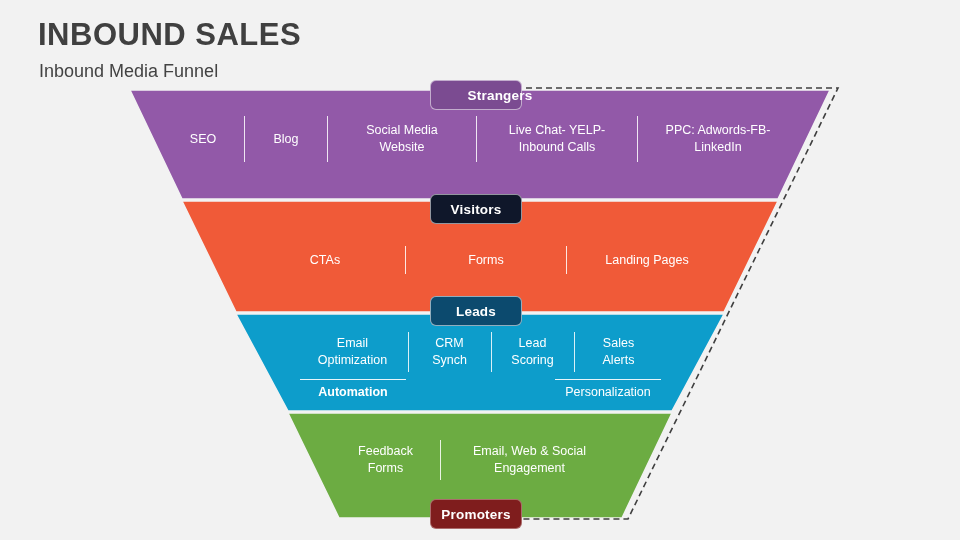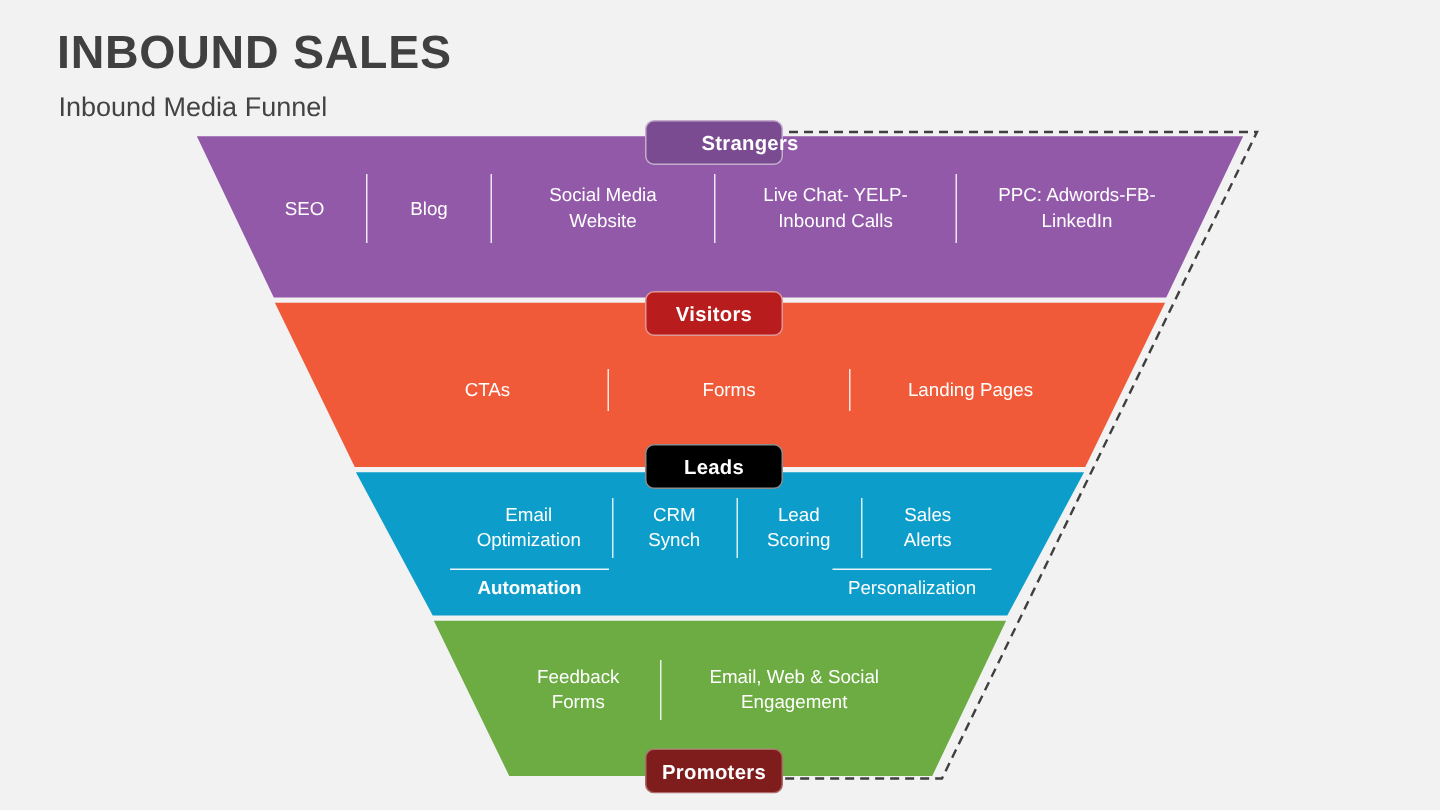--- a/index.html
+++ b/index.html
@@ -114,23 +114,23 @@
 
     <polygon points="236,314 724,314 672,411 288,411" fill="#0d9dcb" stroke="#f2f2f2" stroke-width="1.5"></polygon>
 
     <polygon points="288,413 672,413 622,518 339,518" fill="#6cac42" stroke="#f2f2f2" stroke-width="1.5"></polygon>
 
     <polyline points="466,88 838,88 628,519 466,519" fill="none" stroke="#3f3f3f" stroke-width="1.6" stroke-dasharray="6 4" stroke-linejoin="miter"></polyline>
   </svg>
 
   <div class="stage-badge" style="left:430px; top:80px; width:92px; background:#7b4b91;padding-left:48px;">Strangers</div>
 
-  <div class="stage-badge" style="left:430px; top:194px; width:92px; background:#b91c1c;">Visitors</div>
+  <div class="stage-badge" style="left:430px; top:194px; width:92px; background:#0f172a;">Visitors</div>
 
-  <div class="stage-badge" style="left:430px; top:296px; width:92px; background:#000000;">Leads</div>
+  <div class="stage-badge" style="left:430px; top:296px; width:92px; background:#0c4a6e;">Leads</div>
 
 
   <div class="stage-badge" style="left:430px; top:499px; width:92px; background:#7f1d1d; border-color:rgba(255,255,255,0.35);">Promoters</div>
 
   <div class="items-row" style="left:178px; top:116px; width:604px; height:46px;">
     <div class="item" style="flex:0 0 82px;">SEO</div>
     <div class="divider"></div>
     <div class="item" style="flex:0 0 82px;">Blog</div>
     <div class="divider"></div>
     <div class="item" style="flex:0 0 148px;">Social Media

